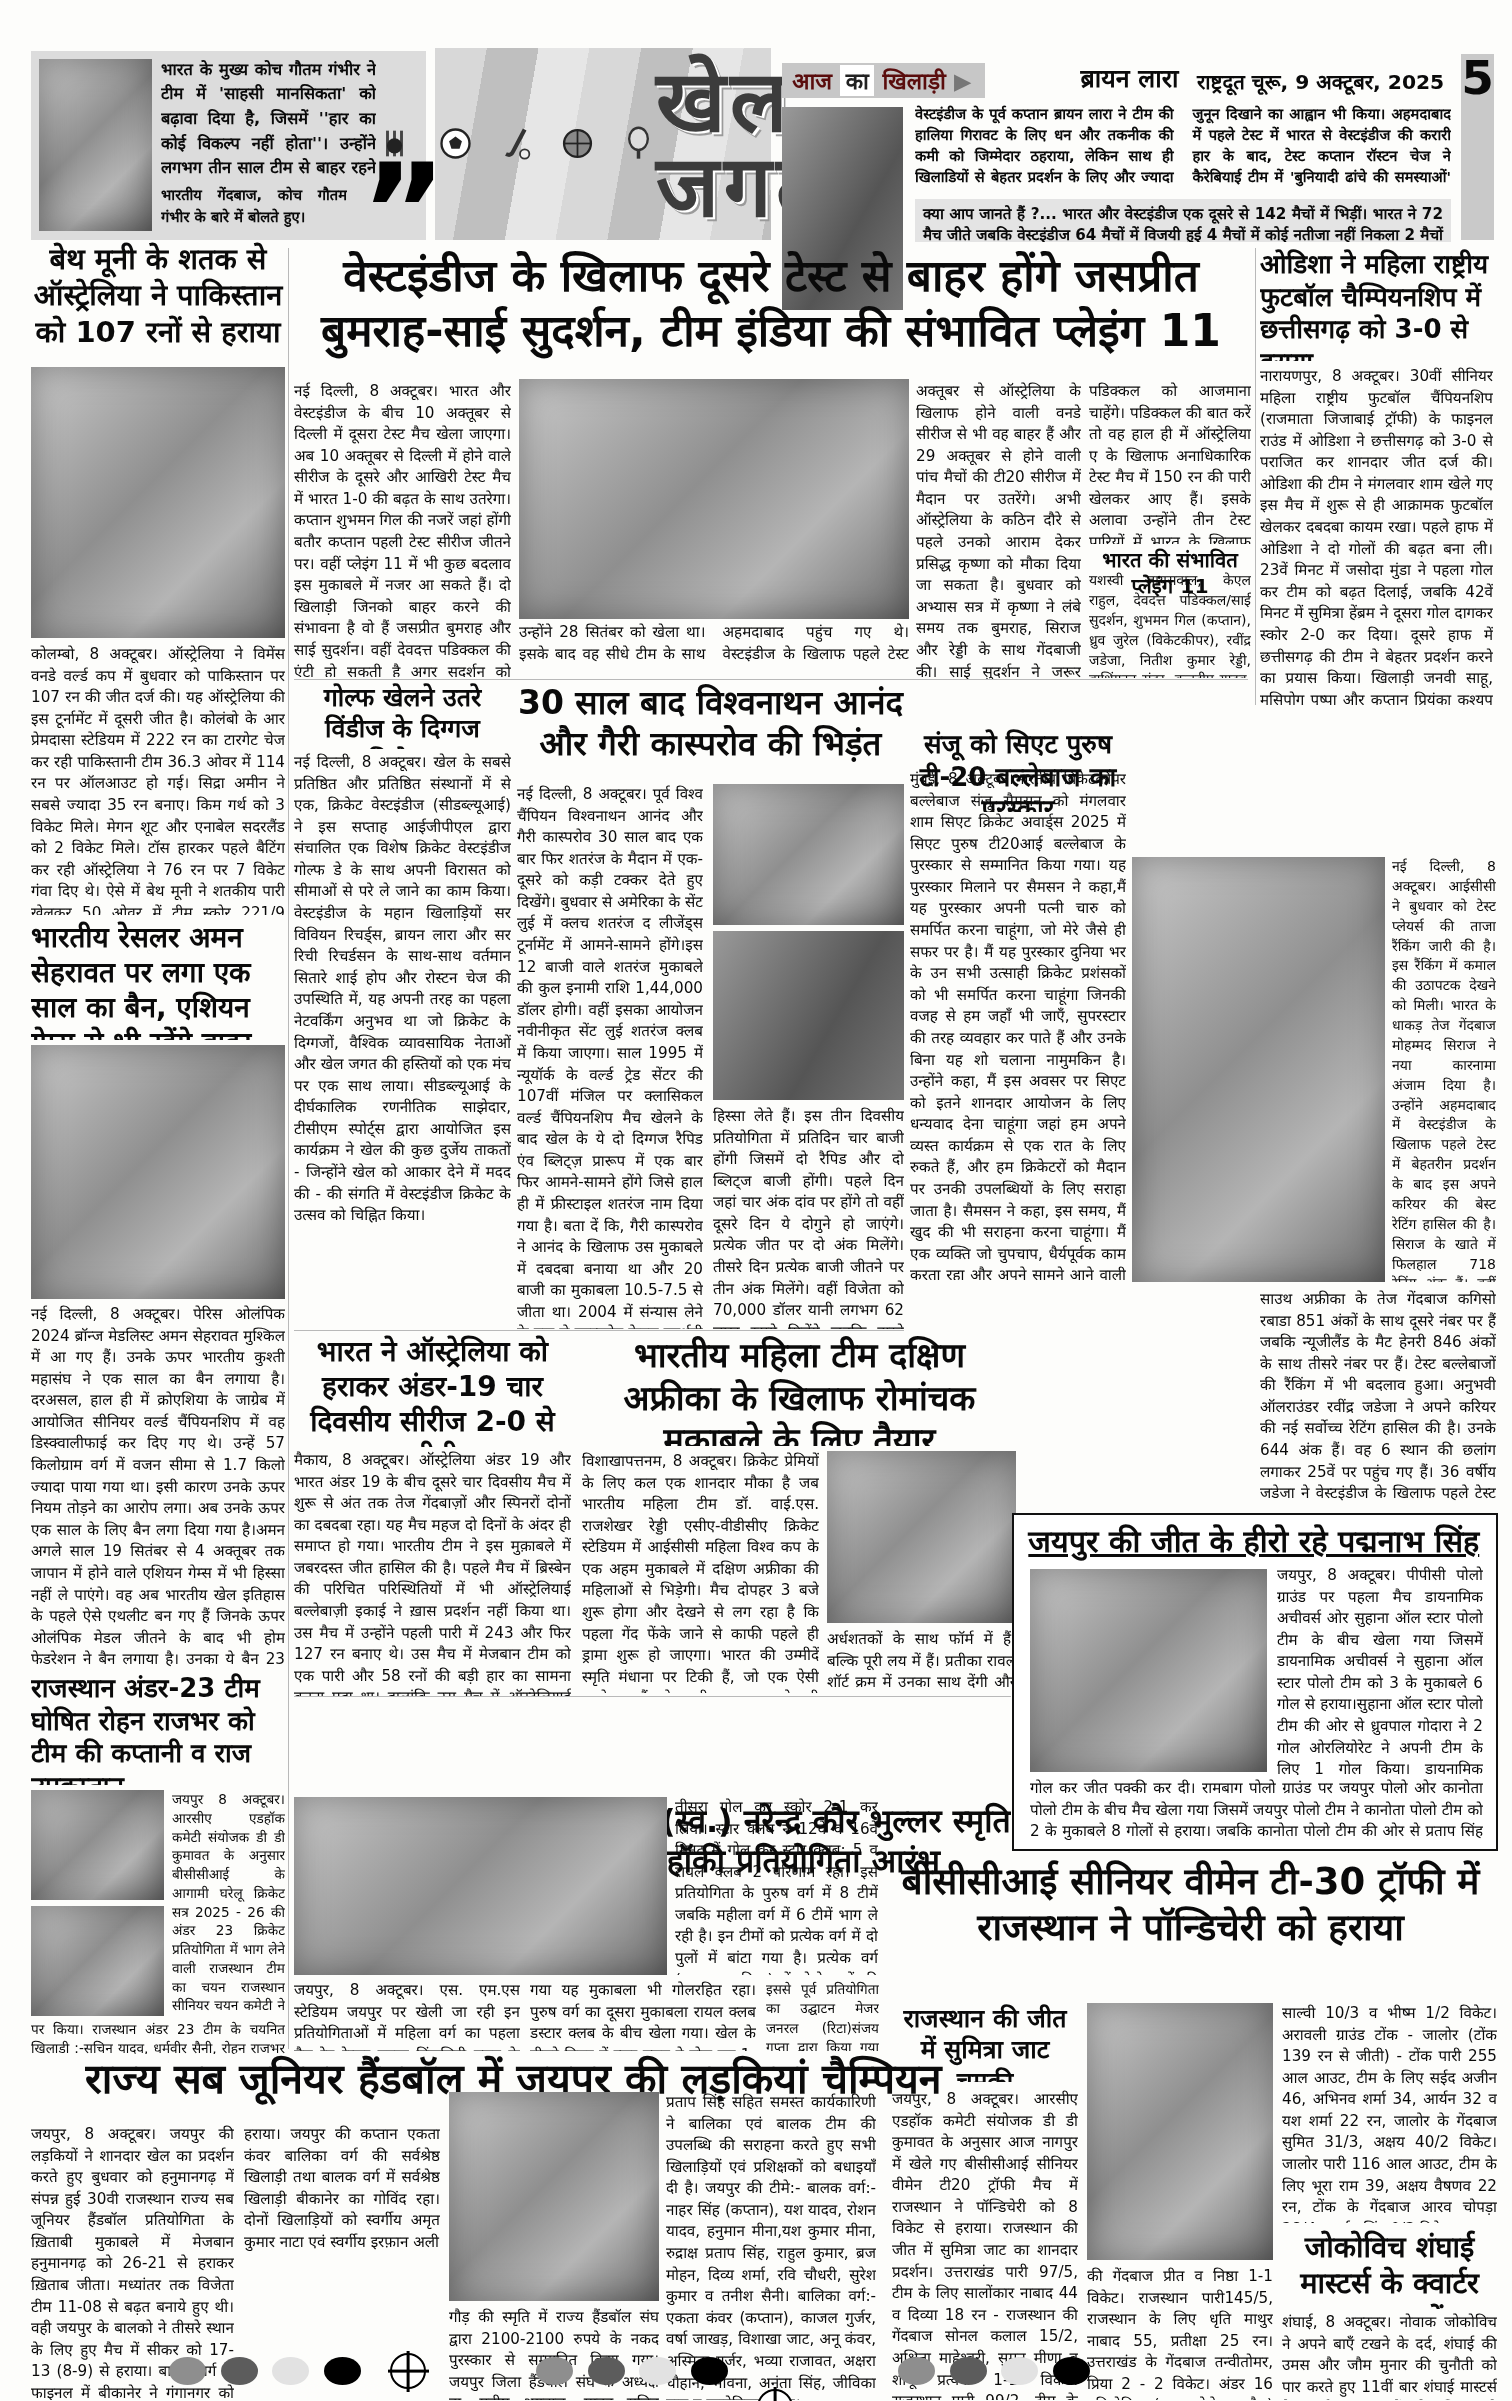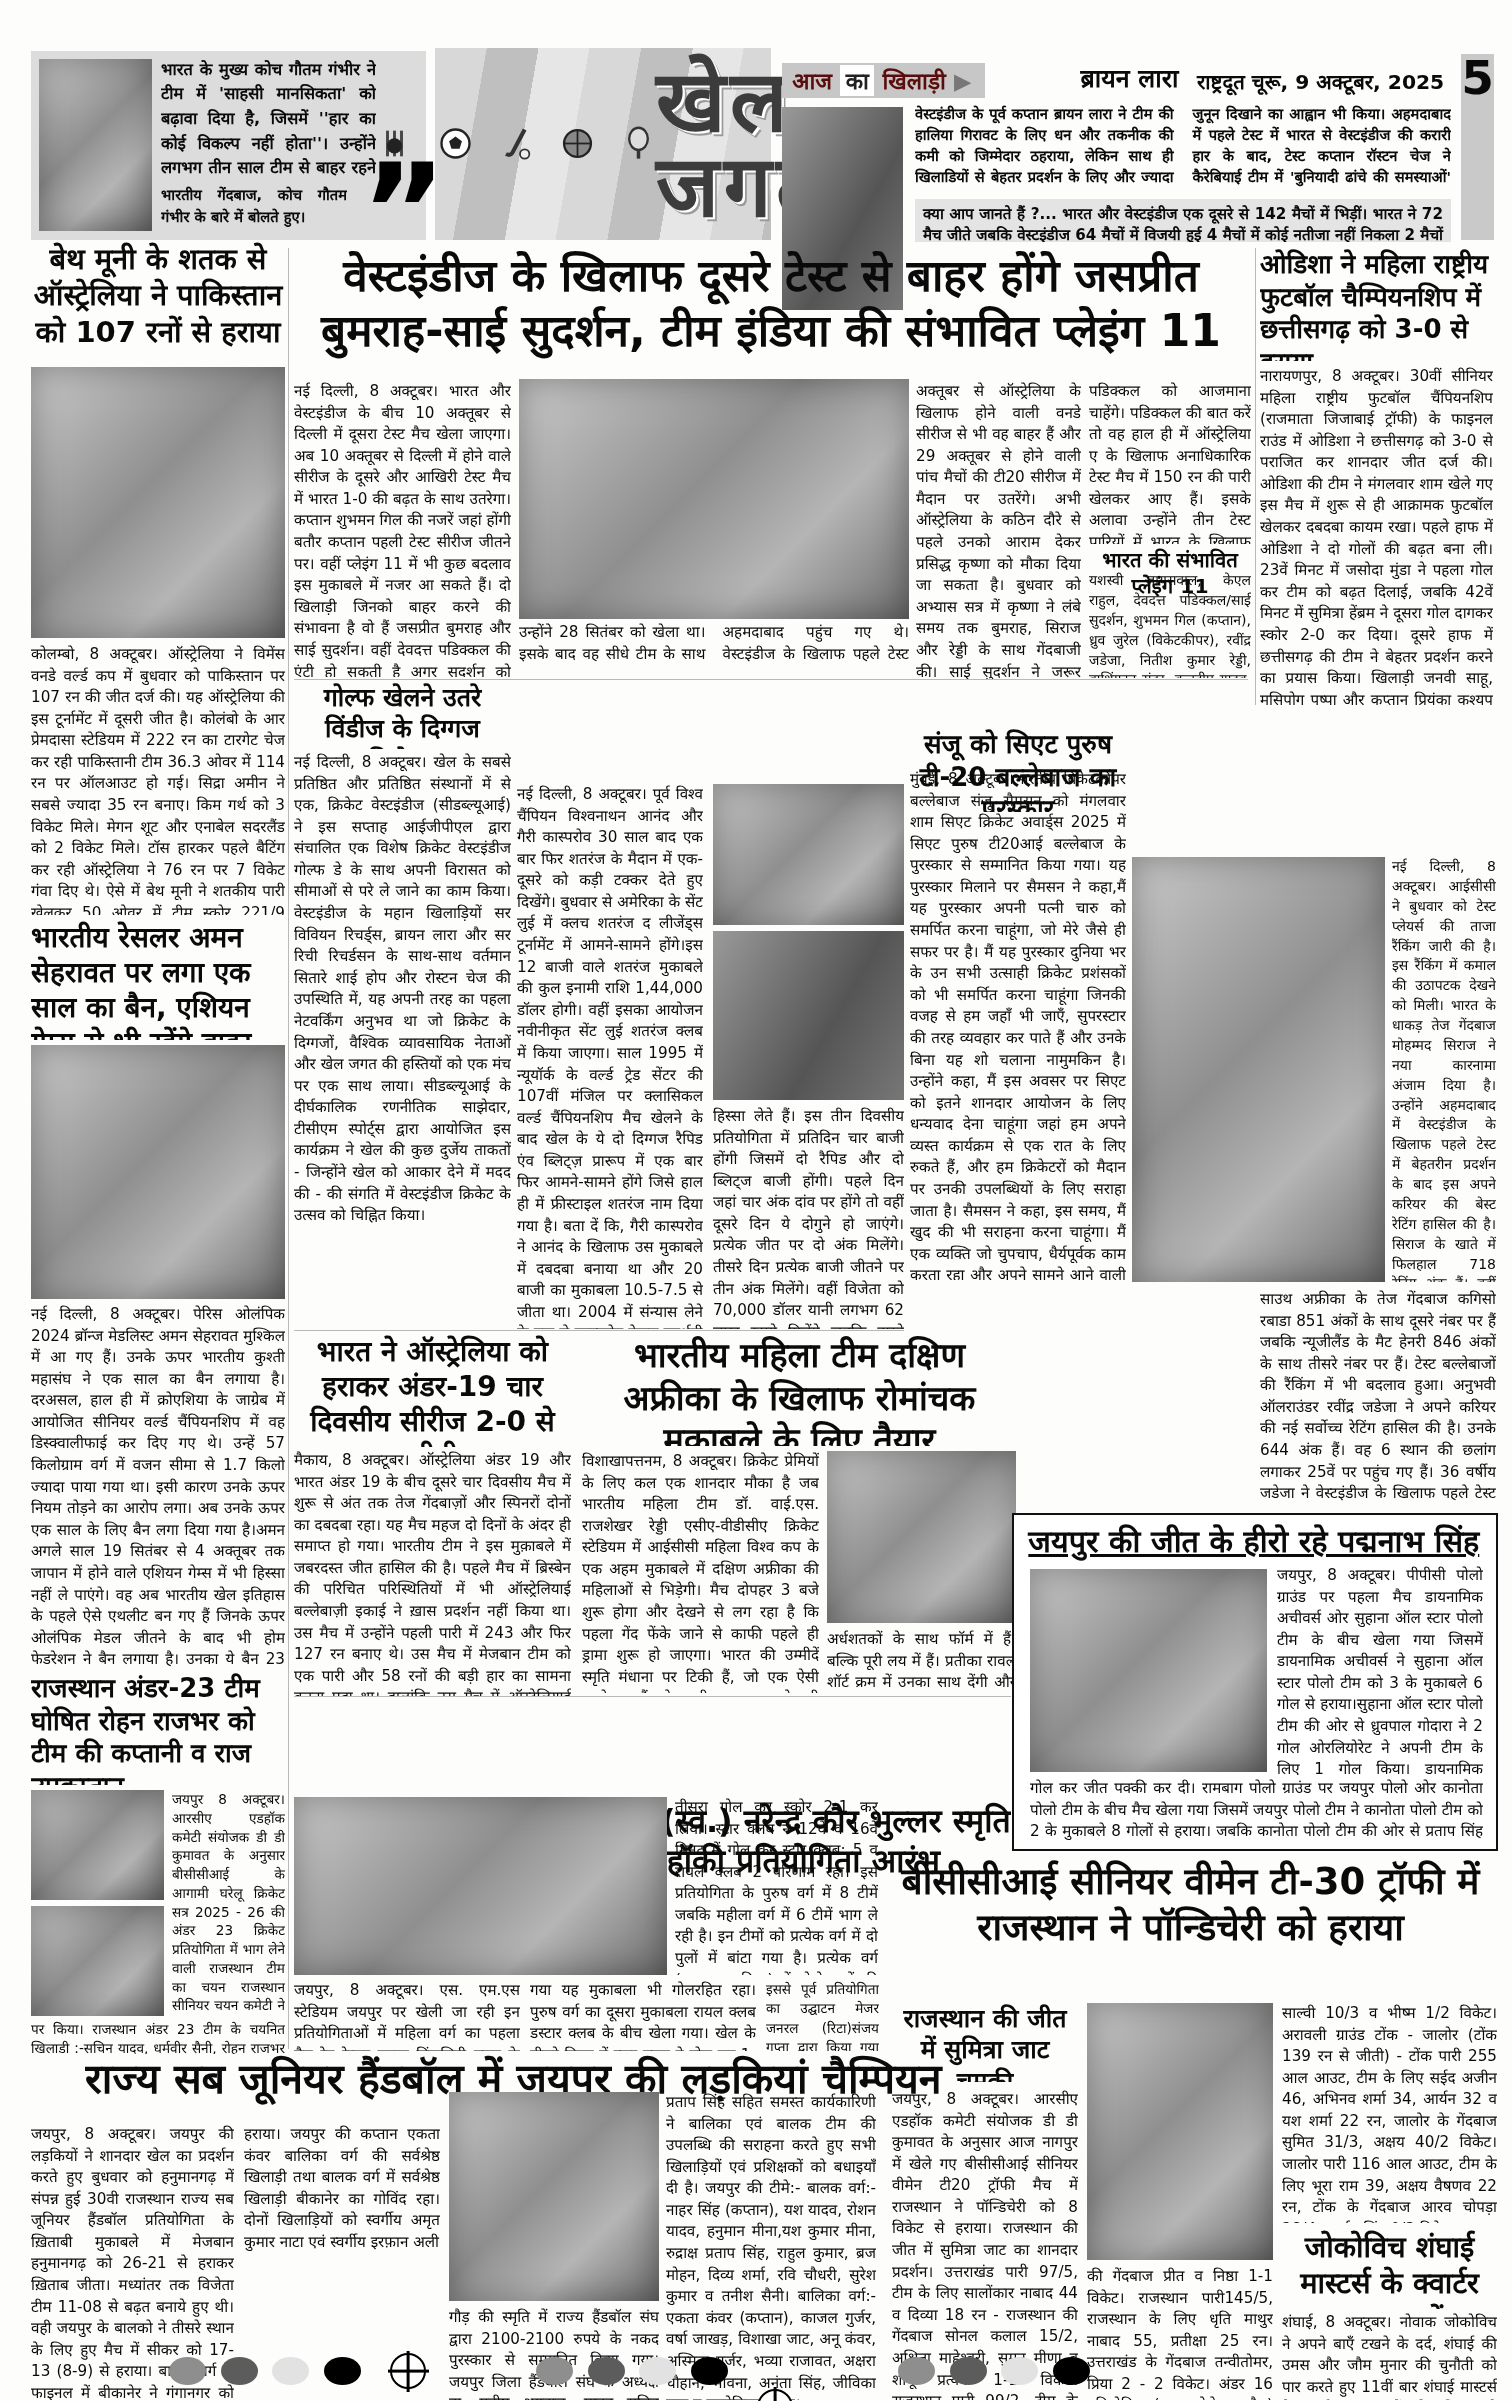--- a/index.html
+++ b/index.html
@@ -126,20 +126,21 @@
   <div class="abs body-txt" style="left:1089px;top:381px;width:162px;height:163px;">पडिक्कल को आजमाना चाहेंगे। पडिक्कल की बात करें तो वह हाल ही में ऑस्ट्रेलिया ए के खिलाफ अनाधिकारिक टेस्ट मैच में 150 रन की पारी खेलकर आए हैं। इसके अलावा उन्होंने तीन टेस्ट पारियों में भारत के खिलाफ एक अर्धशतक भी लगाया है जबकि सुदर्शन सात पारिया खेलकर सिर्फ एक पचासा लगा पाए है।</div>
   <div class="abs subhead" style="left:1089px;top:547px;width:162px;">भारत की संभावित प्लेइंग 11</div>
   <div class="abs body-txt" style="left:1089px;top:571px;width:162px;height:107px;font-size:14px;">यशस्वी जायसवाल, केएल राहुल, देवदत्त पडिक्कल/साई सुदर्शन, शुभमन गिल (कप्तान), ध्रुव जुरेल (विकेटकीपर), रवींद्र जडेजा, नितीश कुमार रेड्डी, वाशिंगटन सुंदर, कुलदीप यादव, जसप्रीत बुमराह/प्रसिद्ध कृष्णा/ अर्शदीप सिंह, मोहम्मद सिराज।</div>
 
   <div class="abs hl" style="left:1260px;top:248px;width:233px;height:113px;font-size:26px;text-align:left;">ओडिशा ने महिला राष्ट्रीय फुटबॉल चैम्पियनशिप में छत्तीसगढ़ को 3-0 से हराया</div>
   <div class="abs body-txt" style="left:1260px;top:366px;width:233px;height:339px;">नारायणपुर, 8 अक्टूबर। 30वीं सीनियर महिला राष्ट्रीय फुटबॉल चैंपियनशिप (राजमाता जिजाबाई ट्रॉफी) के फाइनल राउंड में ओडिशा ने छत्तीसगढ़ को 3-0 से पराजित कर शानदार जीत दर्ज की। ओडिशा की टीम ने मंगलवार शाम खेले गए इस मैच में शुरू से ही आक्रामक फुटबॉल खेलकर दबदबा कायम रखा। पहले हाफ में ओडिशा ने दो गोलों की बढ़त बना ली। 23वें मिनट में जसोदा मुंडा ने पहला गोल कर टीम को बढ़त दिलाई, जबकि 42वें मिनट में सुमित्रा हेंब्रम ने दूसरा गोल दागकर स्कोर 2-0 कर दिया। दूसरे हाफ में छत्तीसगढ़ की टीम ने बेहतर प्रदर्शन करने का प्रयास किया। खिलाड़ी जनवी साहू, मसिपोगु पुष्पा और कप्तान प्रियंका कश्यप ने कुछ बेहतरीन मूव बनाए, लेकिन ओडिशा की मजबूत डिफेंस और गोलकीपर सस्मिता परिदा के शानदार प्रदर्शन के आगे वे गोल नहीं कर सकीं।</div>
 
   <div class="abs hl hl-sm" style="left:294px;top:682px;width:217px;height:67px;">गोल्फ खेलने उतरे विंडीज के दिग्गज क्रिकेटर</div>
   <div class="abs body-txt" style="left:294px;top:752px;width:217px;height:576px;">नई दिल्ली, 8 अक्टूबर। खेल के सबसे प्रतिष्ठित और प्रतिष्ठित संस्थानों में से एक, क्रिकेट वेस्टइंडीज (सीडब्ल्यूआई) ने इस सप्ताह आईजीपीएल द्वारा संचालित एक विशेष क्रिकेट वेस्टइंडीज गोल्फ डे के साथ अपनी विरासत को सीमाओं से परे ले जाने का काम किया। वेस्टइंडीज के महान खिलाड़ियों सर विवियन रिचर्ड्स, ब्रायन लारा और सर रिची रिचर्डसन के साथ-साथ वर्तमान सितारे शाई होप और रोस्टन चेज की उपस्थिति में, यह अपनी तरह का पहला नेटवर्किंग अनुभव था जो क्रिकेट के दिग्गजों, वैश्विक व्यावसायिक नेताओं और खेल जगत की हस्तियों को एक मंच पर एक साथ लाया। सीडब्ल्यूआई के दीर्घकालिक रणनीतिक साझेदार, टीसीएम स्पोर्ट्स द्वारा आयोजित इस कार्यक्रम ने खेल की कुछ दुर्जेय ताकतों - जिन्होंने खेल को आकार देने में मदद की - की संगति में वेस्टइंडीज क्रिकेट के उत्सव को चिह्नित किया।</div>
 
+  <div class="abs hl" style="left:517px;top:682px;width:387px;height:95px;font-size:33px;">30 साल बाद विश्वनाथन आनंद और गैरी कास्परोव की भिड़ंत</div>
   <div class="abs photo" style="left:713px;top:784px;width:191px;height:141px;"></div>
   <div class="abs photo-dark" style="left:713px;top:931px;width:191px;height:169px;"></div>
   <div class="abs body-txt" style="left:517px;top:784px;width:186px;height:545px;">नई दिल्ली, 8 अक्टूबर। पूर्व विश्व चैंपियन विश्वनाथन आनंद और गैरी कास्परोव 30 साल बाद एक बार फिर शतरंज के मैदान में एक-दूसरे को कड़ी टक्कर देते हुए दिखेंगे। बुधवार से अमेरिका के सेंट लुई में क्लच शतरंज द लीजेंड्स टूर्नामेंट में आमने-सामने होंगे।इस 12 बाजी वाले शतरंज मुकाबले की कुल इनामी राशि 1,44,000 डॉलर होगी। वहीं इसका आयोजन नवीनीकृत सेंट लुई शतरंज क्लब में किया जाएगा। साल 1995 में न्यूयॉर्क के वर्ल्ड ट्रेड सेंटर की 107वीं मंजिल पर क्लासिकल वर्ल्ड चैंपियनशिप मैच खेलने के बाद खेल के ये दो दिग्गज रैपिड एंव ब्लिट्ज़ प्रारूप में एक बार फिर आमने-सामने होंगे जिसे हाल ही में फ्रीस्टाइल शतरंज नाम दिया गया है। बता दें कि, गैरी कास्परोव ने आनंद के खिलाफ उस मुकाबले में दबदबा बनाया था और 20 बाजी का मुकाबला 10.5-7.5 से जीता था। 2004 में संन्यास लेने के बाद से कास्परोव केवल प्रदर्शनी या ब्लिट्ज़ प्रतियोगिताओं में ही खेले हैं जबकि आनंद अब कभी कभार टॉप प्रतियोगिताओं में</div>
   <div class="abs body-txt" style="left:713px;top:1106px;width:191px;height:223px;">हिस्सा लेते हैं। इस तीन दिवसीय प्रतियोगिता में प्रतिदिन चार बाजी होंगी जिसमें दो रैपिड और दो ब्लिट्ज बाजी होंगी। पहले दिन जहां चार अंक दांव पर होंगे तो वहीं दूसरे दिन ये दोगुने हो जाएंगे। प्रत्येक जीत पर दो अंक मिलेंगे। तीसरे दिन प्रत्येक बाजी जीतने पर तीन अंक मिलेंगे। वहीं विजेता को 70,000 डॉलर यानी लगभग 62 लाख रुपये मिलेंगे जबकि हारने वाले को 50,000 डॉलर यानी लगभग 44 लाख रुपये मिलेंगे। अगर मैच बराबरी पर रहता है तो इनामी राशि आधी-आधी बांटी जाएगी और खिलाड़ी को 60,000 डॉलर यानी 35 लाख रुपये मिलेंगे। टाईब्रेक के लिए 24,000 डॉलर यानी 21 लाख रुपये की बोनस राशि भी मिलेगी।</div>
 
   <div class="abs hl" style="left:910px;top:684px;width:216px;height:84px;font-size:26px;margin-top:44px;">संजू को सिएट पुरुष टी-20 बल्लेबाज का पुरस्कार</div>
   <div class="abs body-txt" style="left:910px;top:769px;width:216px;height:511px;">मुंबई, 8 अक्टूबर।भारतीय विकेटकीपर बल्लेबाज संजू सैमसन को मंगलवार शाम सिएट क्रिकेट अवार्ड्स 2025 में सिएट पुरुष टी20आई बल्लेबाज के पुरस्कार से सम्मानित किया गया। यह पुरस्कार मिलाने पर सैमसन ने कहा,मैं यह पुरस्कार अपनी पत्नी चारु को समर्पित करना चाहूंगा, जो मेरे जैसे ही सफर पर है। मैं यह पुरस्कार दुनिया भर के उन सभी उत्साही क्रिकेट प्रशंसकों को भी समर्पित करना चाहूंगा जिनकी वजह से हम जहाँ भी जाएँ, सुपरस्टार की तरह व्यवहार कर पाते हैं और उनके बिना यह शो चलाना नामुमकिन है। उन्होंने कहा, मैं इस अवसर पर सिएट को इतने शानदार आयोजन के लिए धन्यवाद देना चाहूंगा जहां हम अपने व्यस्त कार्यक्रम से एक रात के लिए रुकते हैं, और हम क्रिकेटरों को मैदान पर उनकी उपलब्धियों के लिए सराहा जाता है। सैमसन ने कहा, इस समय, मैं खुद की भी सराहना करना चाहूंगा। मैं एक व्यक्ति जो चुपचाप, धैर्यपूर्वक काम करता रहा और अपने सामने आने वाली चुनौतियों और बाधाओं के बावजूद मानसिक और शारीरिक रूप से मेहनत करता है, लेकिन हमेशा प्रक्रिया पर ध्यान केंद्रित रखते हुए और बाहरी शोर पर ध्यान देने के बजाय अपने अंतर्मन पर ध्यान केंद्रित किया।</div>
 
   <div class="abs photo" style="left:1132px;top:857px;width:253px;height:425px;"></div>
   <div class="abs body-txt" style="left:1392px;top:857px;width:104px;height:425px;font-size:14px;">नई दिल्ली, 8 अक्टूबर। आईसीसी ने बुधवार को टेस्ट प्लेयर्स की ताजा रैंकिंग जारी की है। इस रैंकिंग में कमाल की उठापटक देखने को मिली। भारत के धाकड़ तेज गेंदबाज मोहम्मद सिराज ने नया कारनामा अंजाम दिया है। उन्होंने अहमदाबाद में वेस्टइंडीज के खिलाफ पहले टेस्ट में बेहतरीन प्रदर्शन के बाद इस अपने करियर की बेस्ट रेटिंग हासिल की है। सिराज के खाते में फिलहाल 718 रेटिंग अंक हैं। वहीं वह तीन पायदान के फायदे से 12वें नंबर पर पहुंच गए है। वहीं कुलदीप यादव ने सात स्थानों की छलांग लगाई है। वह अब संयुक्त रूप से</div>

